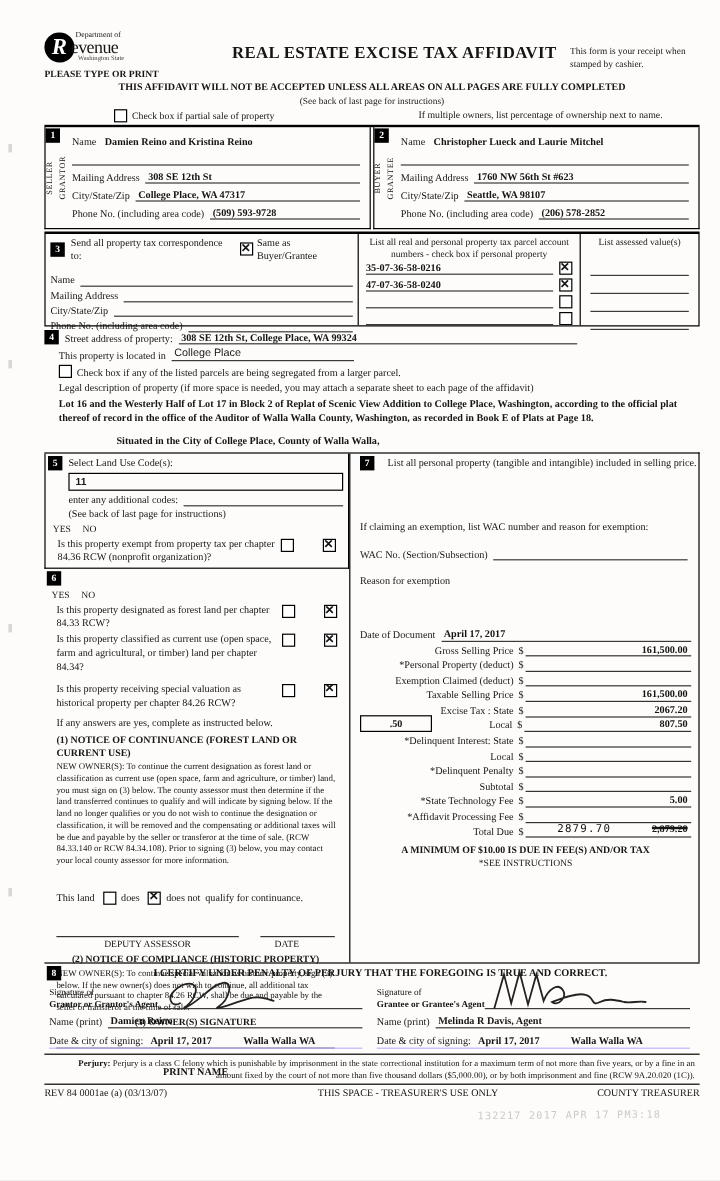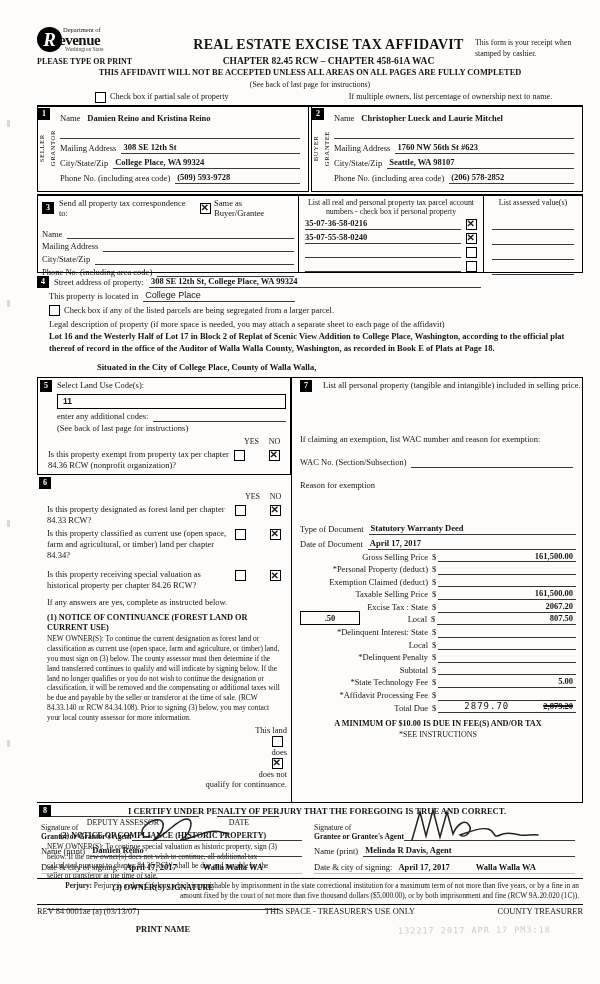--- a/index.html
+++ b/index.html
@@ -8,21 +8,21 @@
   .form{position:absolute;left:37px;top:26px;width:546px;}
   .bold{font-weight:bold;}
   
   .hdr-top{display:flex;align-items:flex-start;}
   .hdr-left{flex:0 0 145px;}
   .logo-row{display:flex;align-items:center;}
   .logo-mark{width:25px;height:25px;background:#000;border-radius:50% 50% 48% 52%;color:#fff;
              font-weight:bold;font-style:italic;font-size:19px;line-height:25px;text-align:center;}
   .logo-text{margin-left:-3px;}
   .logo-dept{font-size:6.5px;margin-left:4px;}
-  .logo-word{font-size:15px;font-weight:bold;letter-spacing:-0.5px;line-height:12px;}
+  .logo-word{font-size:15px;font-weight:normal;letter-spacing:-0.5px;line-height:12px;}
   .logo-sub{font-size:5.5px;margin-left:6px;color:#444;}
   .please{font-weight:bold;font-size:8px;margin-top:4px;}
   .hdr-center{flex:1;text-align:center;padding-top:10px;}
   .title{font-size:14px;font-weight:bold;letter-spacing:0.3px;}
   .chapter{font-size:9.5px;font-weight:bold;margin-top:2px;}
   .hdr-right{flex:0 0 108px;font-size:7.8px;padding-top:12px;line-height:1.35;}
   .notacc{font-weight:bold;font-size:8.4px;text-align:center;margin-top:1px;}
   .seeback{text-align:center;font-size:7.8px;margin-top:1px;}
   .partial-row{display:flex;margin-top:2px;font-size:8.2px;}
   .partial-left{margin-left:58px;display:flex;align-items:center;}
@@ -73,30 +73,30 @@
   .lcol{flex:0 0 254px;display:flex;flex-direction:column;}
   .rcol{flex:1;border-left:1.5px solid #000;padding:2px 6px 0 8px;display:flex;flex-direction:column;}
   .sec5box{border:1.5px solid #000;border-top:none;padding:2px 4px 3px 2px;}
   .tabrow{display:flex;align-items:flex-start;}
   .tabrow .tab{margin-right:5px;}
   .codebox{border:1.5px solid #000;height:13px;margin:2px 0 2px 17px;font-weight:bold;
            padding:0 0 0 5px;font-family:"Liberation Sans", sans-serif;font-size:8.5px;line-height:13px;}
   .addl{display:flex;align-items:flex-end;margin-left:17px;}
   .addl .fval{font-weight:normal;}
   .seeback2{margin-left:17px;margin-top:1px;}
-  .yesno{display:flex;justify-content:flex-end;font-size:8px;margin-top:3px;}
+  .yesno{display:flex;justify-content:flex-start;font-size:8px;margin-top:3px;}
   .yesno span{width:23px;text-align:center;}
   .qrow{display:flex;margin-top:2px;}
   .qtext{flex:1;padding-left:8px;line-height:1.3;}
   .qboxes{flex:0 0 46px;display:flex;justify-content:space-between;padding:1px 6px 0 2px;}
   .sec6{padding:2px 4px 0 2px;flex:1;display:flex;flex-direction:column;}
   .ifany{margin:6px 0 2px 8px;}
   .ntitle{font-weight:bold;text-align:center;font-size:8px;margin-top:3px;}
   .nbody{font-size:7.4px;line-height:1.32;margin:1px 4px 0 8px;text-align:left;}
-  .thisland{display:flex;align-items:flex-end;margin:3px 0 2px 8px;flex-direction:column;}
+  .thisland{display:flex;align-items:flex-start;margin:21px 0 2px 8px;}
   .thisland .cb{margin:0 4px 0 7px;}
   .dep-lines{display:flex;margin:14px 8px 0 8px;}
   .dep-lines .l1{flex:1;border-bottom:1px solid #333;height:10px;}
   .dep-lines .gap{flex:0 0 18px;}
   .dep-lines .l2{flex:0 0 62px;border-bottom:1px solid #333;height:10px;}
   .dep-labels{display:flex;margin:1px 8px 0 8px;font-size:8px;}
   .dep-labels .d1{flex:1;text-align:center;}
   .dep-labels .d2{flex:0 0 80px;text-align:center;}
   .ownersig{font-weight:bold;text-align:center;margin-top:2px;font-size:8px;}
   .sigline-full{border-bottom:1px solid #333;height:16px;margin:0 8px;}
@@ -164,21 +164,20 @@
           <div class="logo-text">
             <div class="logo-dept">Department of</div>
             <div class="logo-word">evenue</div>
             <div class="logo-sub">Washington State</div>
           </div>
         </div>
         <div class="please">PLEASE TYPE OR PRINT</div>
       </div>
       <div class="hdr-center">
         <div class="title">REAL ESTATE EXCISE TAX AFFIDAVIT</div>
-        <div class="chapter">CHAPTER 82.45 RCW – CHAPTER 458-61A WAC</div>
       </div>
       <div class="hdr-right">This form is your receipt when stamped by cashier.</div>
     </div>
     <div class="notacc">THIS AFFIDAVIT WILL NOT BE ACCEPTED UNLESS ALL AREAS ON ALL PAGES ARE FULLY COMPLETED</div>
     <div class="seeback">(See back of last page for instructions)</div>
     <div class="partial-row">
       <div class="partial-left">
         <span class="cb"></span>
         <span style="margin-left:4px">Check box if partial sale of property</span>
       </div>
@@ -198,21 +197,21 @@
             </div>
           <div class="frow">
               <span class="fval"></span>
             </div>
           <div class="frow">
               <span class="flabel">Mailing Address</span>
             <span class="fval">308 SE 12th St</span>
             </div>
           <div class="frow">
               <span class="flabel">City/State/Zip</span>
-            <span class="fval">College Place, WA  99324</span>
+            <span class="fval">College Place, WA  47317</span>
             </div>
           <div class="frow">
               <span class="flabel">Phone No. (including area code)</span>
             <span class="fval">(509) 593-9728</span>
             </div>
         </div>
       </div>
       <div class="party">
         <span class="tab">2</span>
         <div class="side-label">
@@ -271,21 +270,21 @@
       </div>
       <div class="sec3-mid">
         <div class="hdr2">
           <span>List all real and personal property tax parcel account</span><br><span>numbers - check box if personal property</span>
         </div>
         <div class="prow">
           <span class="pval">35-07-36-58-0216</span>
           <span class="cb checked"></span>
           </div>
         <div class="prow">
-          <span class="pval">35-07-55-58-0240</span>
+          <span class="pval">47-07-36-58-0240</span>
           <span class="cb checked"></span>
           </div>
         <div class="prow">
           <span class="pval"></span>
           <span class="cb"></span>
           </div>
         <div class="prow">
           <span class="pval"></span>
           <span class="cb"></span>
           </div>
@@ -409,24 +408,20 @@
         </div>
         <div class="exempt">If claiming an exemption, list WAC number and reason for exemption:</div>
         <div class="wacrow">
           <span class="flabel">WAC No. (Section/Subsection)</span>
           <span class="fval" style="max-width:160px"></span>
         </div>
         <div class="reason">Reason for exemption</div>
 
         <div class="money" style="margin-top:30px">
           <div class="docrow">
-            <span class="flabel">Type of Document</span>
-            <span class="fval">Statutory Warranty Deed</span>
-          </div>
-          <div class="docrow">
             <span class="flabel">Date of Document</span>
             <span class="fval" style="text-align:left;padding-left:2px">April 17, 2017</span>
           </div>
 
           <div class="mrow">
               <span class="mlabel">Gross Selling Price</span>
               <span class="usd">$</span>
               <span class="mline">161,500.00</span>
             </div>
           <div class="mrow">

